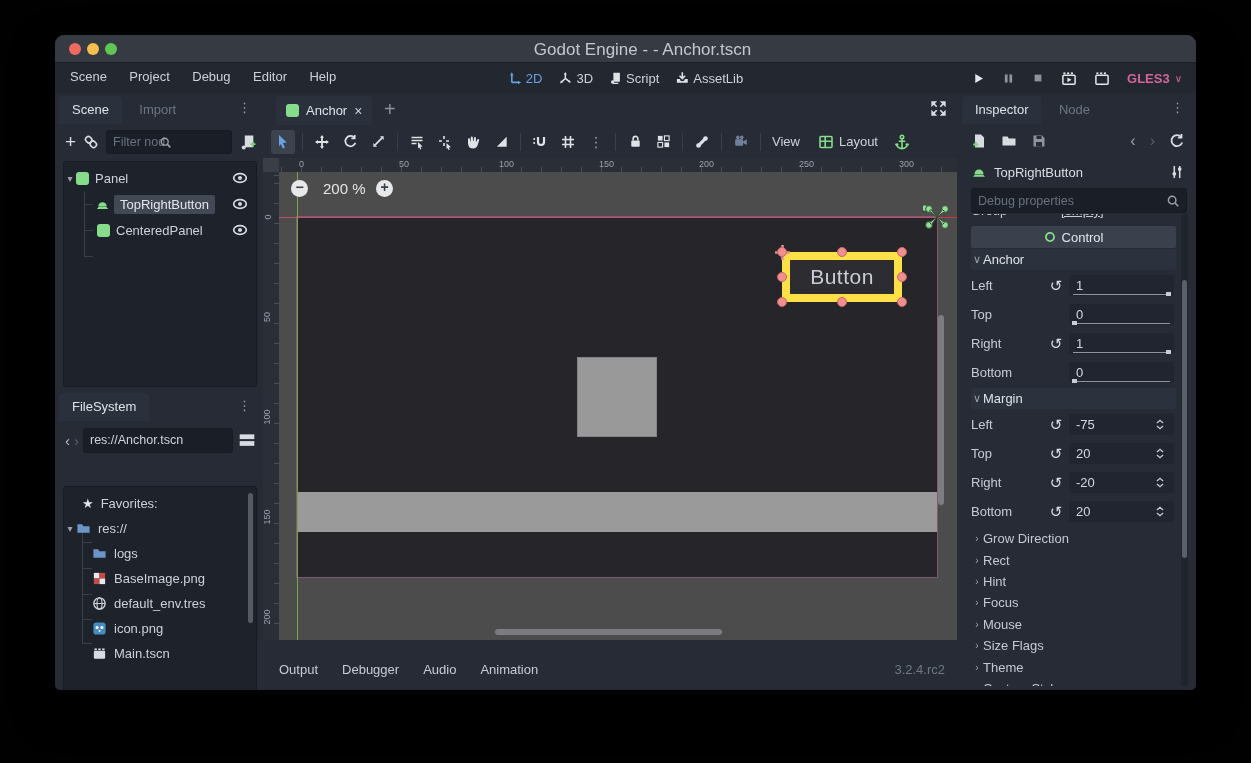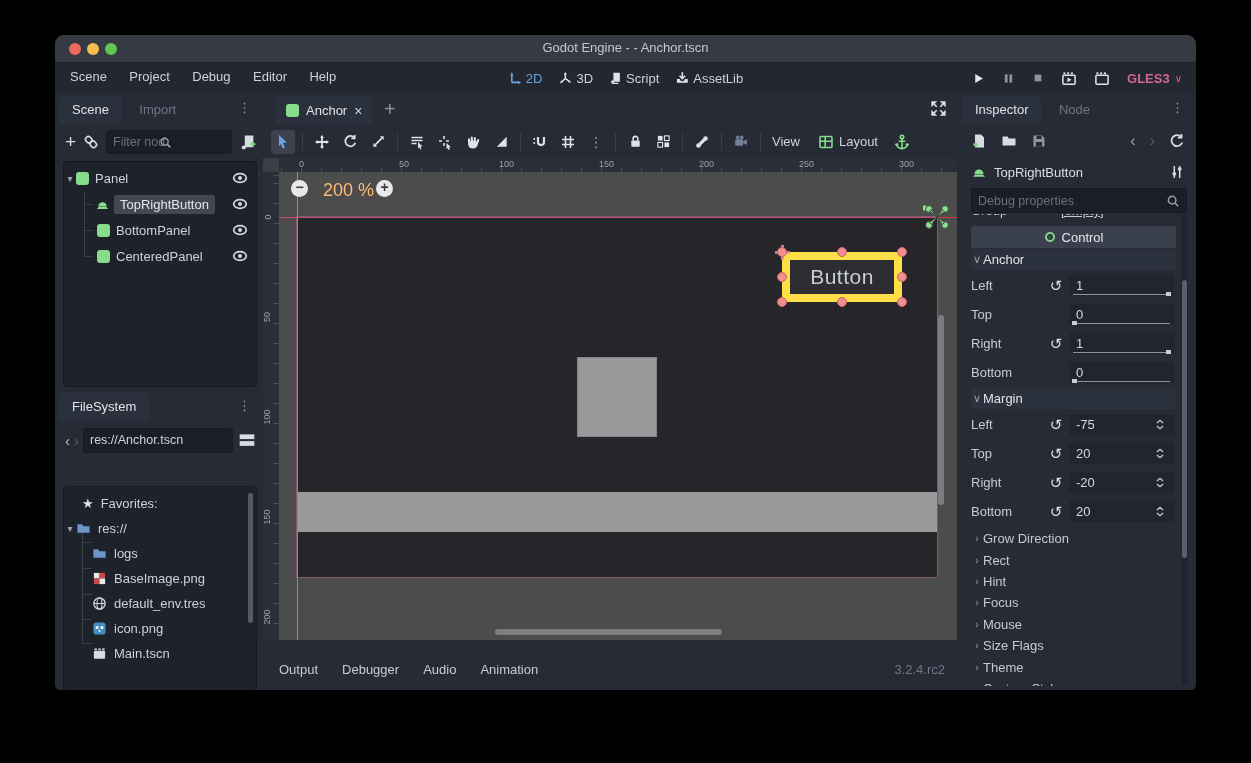--- a/index.html
+++ b/index.html
@@ -5,21 +5,21 @@
   html,body{margin:0;padding:0;background:#000;}
   .screen{position:relative;width:1251px;height:763px;background:#010101;overflow:hidden;
           font-family:"Liberation Sans",sans-serif;-webkit-font-smoothing:antialiased;}
   .abs{position:absolute;}
   .window{position:absolute;left:55px;top:35px;width:1141px;height:655px;background:#262b35;
           border-radius:9px 9px 5px 5px;overflow:hidden;box-shadow:0 18px 40px rgba(0,0,0,.7);}
   
   .titlebar{position:absolute;left:0;top:0;width:100%;height:27px;background:#363a42;
             border-bottom:1px solid #1c2026;}
   .tl{position:absolute;top:8px;width:12px;height:12px;border-radius:50%;}
-  .title{position:absolute;top:5px;left:0;width:100%;text-align:center;font-size:13px;color:#c3c8d0;}
+  .title{position:absolute;top:5px;left:0;width:100%;text-align:center;font-size:17px;color:#c3c8d0;padding-left:17px;}
   
   .menubar{position:absolute;left:0;top:28px;width:100%;height:30px;background:#23272f;}
   .menu-item{display:inline-block;font-size:13px;color:#ccd2da;padding:6px 9px;cursor:default;}
   .mb-center{position:absolute;left:50%;top:0;transform:translateX(-50%);height:30px;display:flex;align-items:center;gap:16px;}
   .mb-right{position:absolute;right:14px;top:0;height:30px;display:flex;align-items:center;gap:17px;}
   .mode{display:flex;align-items:center;gap:4px;font-size:13px;color:#ccd2da;}
   .mode.active{color:#6aa1e0;}
   .gles{display:flex;align-items:center;gap:5px;font-size:13px;font-weight:bold;color:#d2659b;}
   
   .ico{display:inline-block;vertical-align:middle;}
@@ -237,28 +237,20 @@
             <use href="#sy-btnnode"></use>
           </svg>
       <span style="margin-left:4px;background:#424854;border-radius:2px;padding:2px 6px;color:#e2e6ec;">TopRightButton</span>
       <svg class="ico eye" width="16" height="16" viewBox="0 0 16 16">
             <use href="#sy-eye"></use>
           </svg>
     </div>
     <div class="treerow">
       <span style="width:33px;flex:0 0 auto;"></span>
       <span class="nodeicon"></span>
-      <span style="margin-left:6px;">BottomPanel</span>
-      <svg class="ico eye" width="16" height="16" viewBox="0 0 16 16">
-            <use href="#sy-eye"></use>
-          </svg>
-    </div>
-    <div class="treerow">
-      <span style="width:33px;flex:0 0 auto;"></span>
-      <span class="nodeicon"></span>
       <span style="margin-left:6px;">CenteredPanel</span>
       <svg class="ico eye" width="16" height="16" viewBox="0 0 16 16">
             <use href="#sy-eye"></use>
           </svg>
     </div>
   </div>
 
   <div class="abs" style="left:4px;top:358px;width:200px;height:30px;">
     <span class="dock-tab active">FileSystem</span>
     <span class="vdots abs" style="right:8px;top:8px;">⋮</span>
@@ -496,21 +488,21 @@
 
       <div class="abs" style="left:18px;top:320px;width:640px;height:40px;background:#9a9a9a;"></div>
 
       <div class="abs" style="left:298px;top:185px;width:80px;height:80px;background:#999999;border:1px solid #83838d;box-sizing:border-box;"></div>
 
       <div class="abs" style="left:0;top:45px;width:678px;height:1px;background:#c0506a;"></div>
       <div class="abs" style="left:658px;top:45px;width:20px;height:1px;background:#cf3b3b;"></div>
       <div class="abs" style="left:18px;top:0;width:1px;height:468px;background:#7aa648;"></div>
 
       <div class="zoombtn" style="left:12px;top:8px;">−</div>
-      <span class="abs" style="left:44px;top:8px;font-size:18px;color:#fdba74;">200 %</span>
+      <span class="abs" style="left:44px;top:8px;font-size:15px;color:#e5e5e5;">200 %</span>
       <div class="zoombtn" style="left:97px;top:8px;">+</div>
 
       <div class="abs" style="left:503px;top:80px;width:120px;height:50px;background:#2c2c31;border:8px solid #fde047;box-sizing:border-box;display:flex;align-items:center;justify-content:center;">
         <span style="font-size:21px;color:#c9ced6;letter-spacing:.5px;">Button</span>
       </div>
       <svg class="abs" style="left:495px;top:72px;" width="17" height="17" viewBox="0 0 16 16">
             <path d="M8 1 V15 M1 8 H15" stroke="#ef8f9b" stroke-width="2.4"></path>
           </svg>
       <div class="handle" style="left:498px;top:75px;"></div>
       <div class="handle" style="left:558px;top:75px;"></div>

